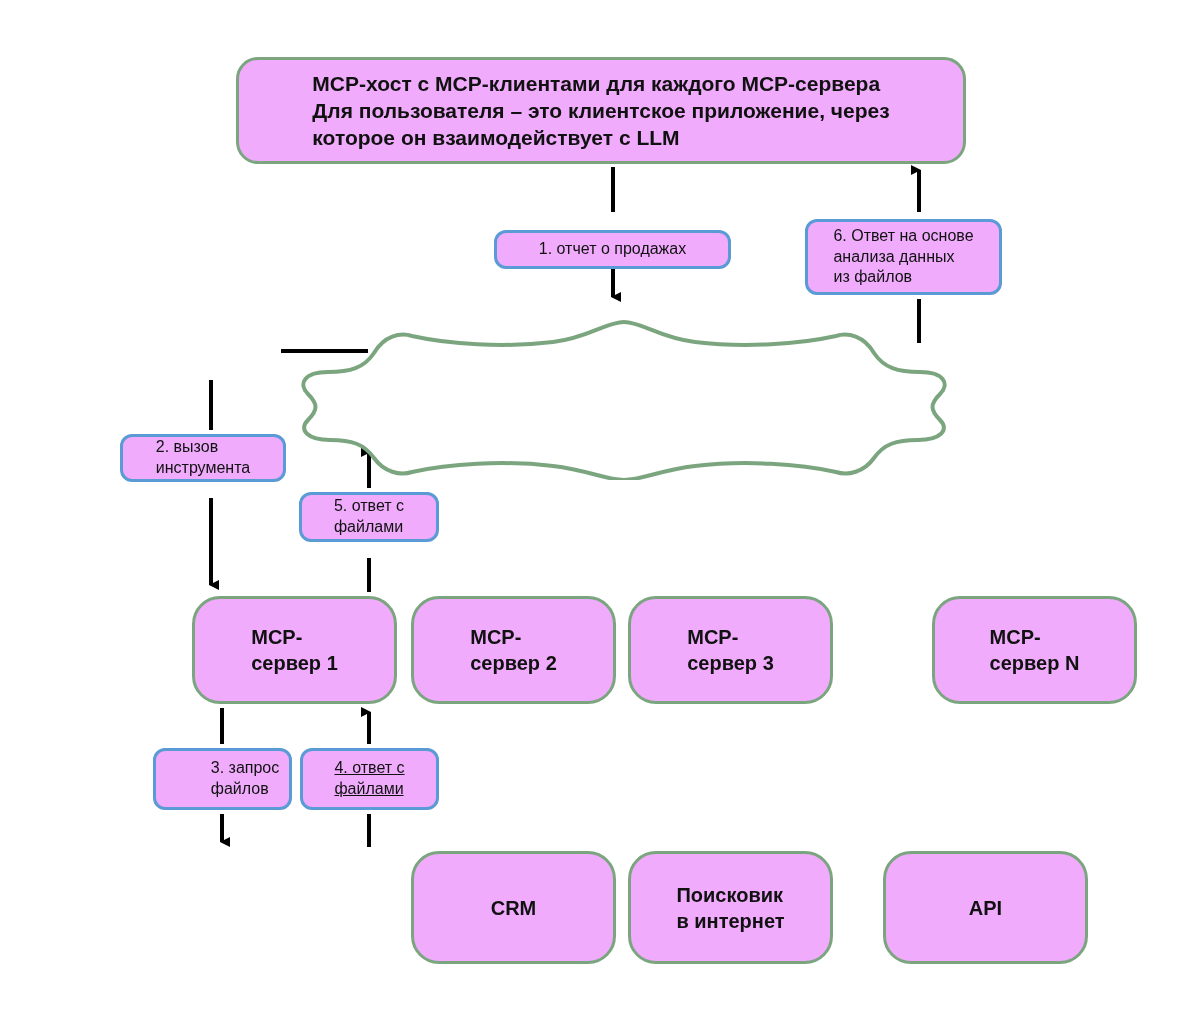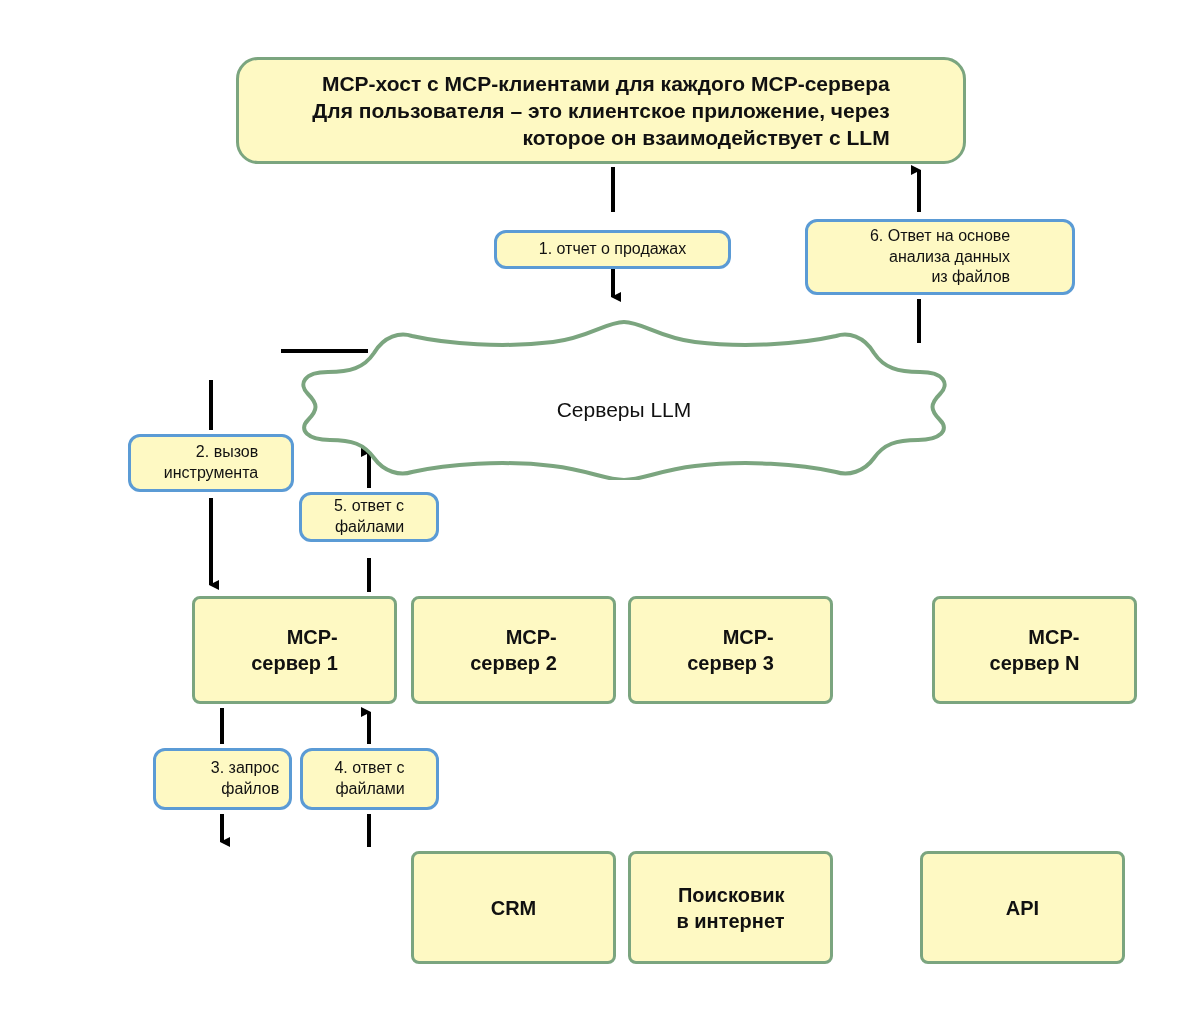--- a/index.html
+++ b/index.html
@@ -19,58 +19,58 @@
     overflow: hidden;
   }
 
   
   .node {
     position: absolute;
     box-sizing: border-box;
     display: flex;
     align-items: center;
     justify-content: center;
-    text-align: right;
+    text-align: left;
     color: #111111;
-    background: #fef9c3;
+    background: #f0abfc;
     line-height: 1.30;
     white-space: pre-line;
   }
   .green {
     border: 3px solid #7ba57f;
-    border-radius: 8px;
+    border-radius: 28px;
   }
   .blue {
     border: 3px solid #5b9bd5;
     border-radius: 12px;
   }
 
   .host-box       { left:236px;  top:57px;  width:730px; height:107px; font-size:21px; font-weight:700; border-radius:22px; }
   .client-box     { left:63px;   top:327px; width:213px; height:48px;  font-size:21px; font-weight:700; border-radius:14px; }
 
   .srv-box        { top:596px;  width:205px; height:108px; font-size:20px; font-weight:700; }
   .srv1 { left:192px; }
   .srv2 { left:411px; }
   .srv3 { left:628px; }
   .srvN { left:932px; }
 
   .src-box        { top:851px;  width:205px; height:113px; font-size:20px; font-weight:700; }
   .src1 { left:192px; }
   .src2 { left:411px; }
   .src3 { left:628px; }
-  .src4 { left:920px; }
+  .src4 { left:883px; }
 
   
   .callout { font-size:16px; font-weight:400; }
   .c1 { left:494px; top:230px; width:237px; height:39px; }
-  .c6 { left:805px; top:219px; width:270px; height:76px; }
-  .c2 { left:128px; top:434px; width:166px; height:58px; }
+  .c6 { left:805px; top:219px; width:197px; height:76px; }
+  .c2 { left:120px; top:434px; width:166px; height:48px; }
   .c5 { left:299px; top:492px; width:140px; height:50px; }
   .c3 { left:153px; top:748px; width:139px; height:62px;padding-left:45px; }
-  .c4 { left:300px; top:748px; width:139px; height:62px; }
+  .c4 { left:300px; top:748px; width:139px; height:62px;text-decoration:underline; }
 
   
   .cloud-wrap {
     position: absolute;
     left: 288px;
     top: 310px;
     width: 672px;
     height: 170px;
   }
   .cloud-wrap svg { display:block; width:100%; height:100%; }
@@ -155,21 +155,20 @@
                C 372,160 354,170 336,170
                C 318,170 300,160 265,156
                C 215,150 160,154 124,162
                C 112,166 96,162 86,148
                C 76,134 64,130 42,130
                C 20,130 10,120 20,110
                C 30,100 30,94 20,84
                C 10,74 16,62 40,62
                C 62,62 76,58 86,43 Z" fill="#ffffff" stroke="#7ba57f" stroke-width="4" stroke-linejoin="round"></path>
     </svg>
-    <div class="cloud-label">Серверы LLM</div>
   </div>
 
   <div class="node green host-box">MCP-хост с MCP-клиентами для каждого MCP-сервера
 Для пользователя – это клиентское приложение, через
 которое он взаимодействует с LLM</div>
 
 
   <div class="node blue callout c1">1. отчет о продажах</div>
   <div class="node blue callout c6">6. Ответ на основе
 анализа данных

